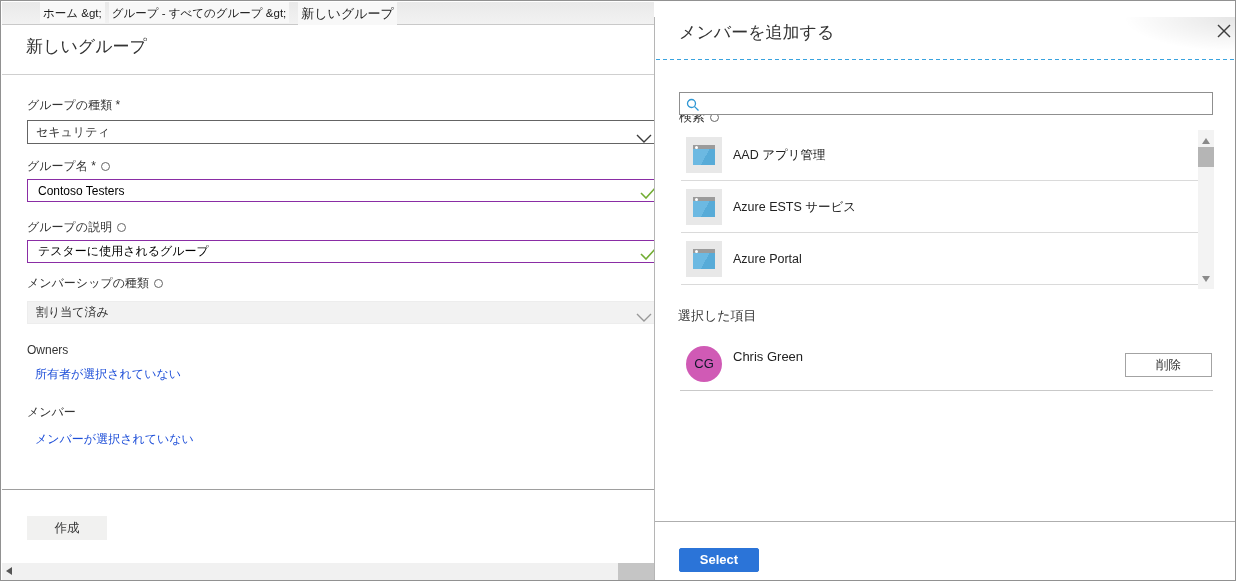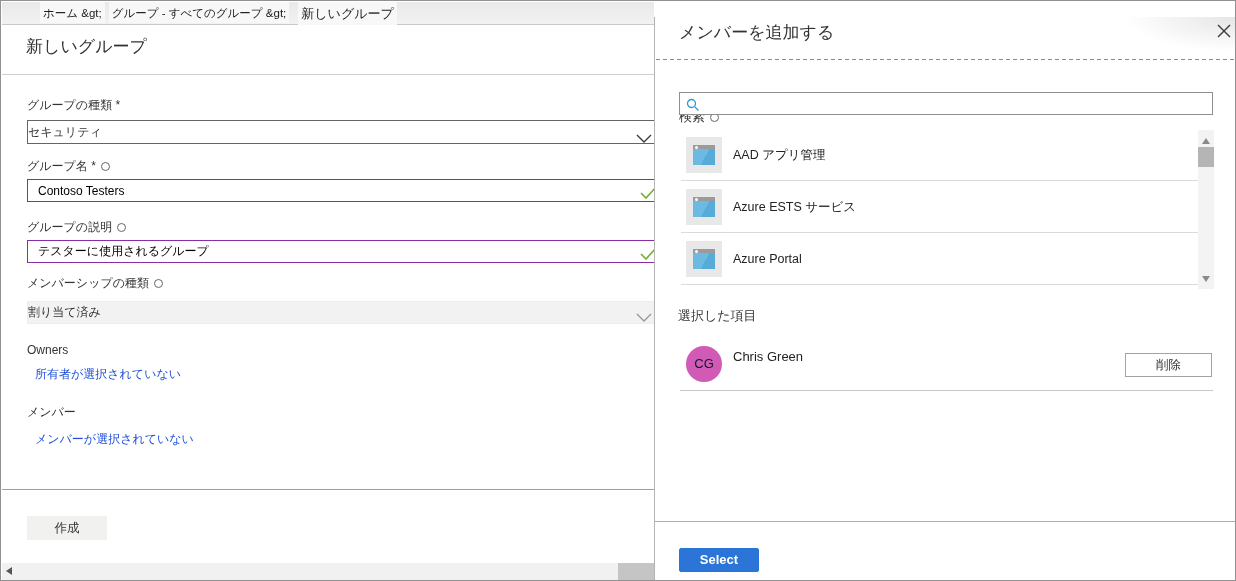--- a/index.html
+++ b/index.html
@@ -11,21 +11,21 @@
   .left-pane { position:absolute; left:1px; top:1px; width:652px; height:578px; background:#fff; }
   .breadcrumb-bar { position:absolute; left:0; top:0; width:652px; height:23px; background:linear-gradient(#e9e9e9,#f2f2f2); border-bottom:1px solid #c9c9c9; white-space:nowrap; padding-left:38px; }
   .crumb { display:inline-block; background:#f8f8f8; font-size:11.5px; color:#1b1b1b; padding:4px 3px 2px 3px; margin-right:4px; vertical-align:top; }
   .crumb.current { font-size:13px; padding-top:3px; margin-left:5px; }
   .page-title { position:absolute; left:24px; top:33px; font-size:17px; color:#333; }
   .title-divider { position:absolute; left:0; top:72px; width:652px; height:1px; background:#cfcfcf; }
 
   .fld-label { position:absolute; left:25px; font-size:12px; color:#333; white-space:nowrap; }
   .info-circle { display:inline-block; width:9px; height:9px; border:1px solid #666; border-radius:50%; margin-left:5px; vertical-align:-1px; }
   .fld { position:absolute; left:25px; width:631px; background:#fff; font-size:12px; color:#333; white-space:nowrap; }
-  .combo { height:24px; border:1px solid #646464; line-height:22px; }
+  .combo { height:24px; border:1px solid #646464; line-height:22px; padding-left:8px; }
   .combo .chev { position:absolute; left:608px; top:7px; }
   .txt-input { height:23px; border:1px solid #8a2da5; line-height:21px; padding-left:0; }
   .txt-input .check { position:absolute; left:612px; top:5px; }
   .combo.disabled { height:23px; background:#f2f2f2; border:1px solid #ededed; line-height:21px; }
   .combo.disabled .chev { top:6px; }
 
   .plain-label { position:absolute; left:25px; font-size:12px; color:#333; }
   .empty-note { position:absolute; left:33px; font-size:12px; color:#1d4ed8; }
 
   .left-footer-divider { position:absolute; left:0; top:487px; width:652px; height:1px; background:#9e9e9e; }

